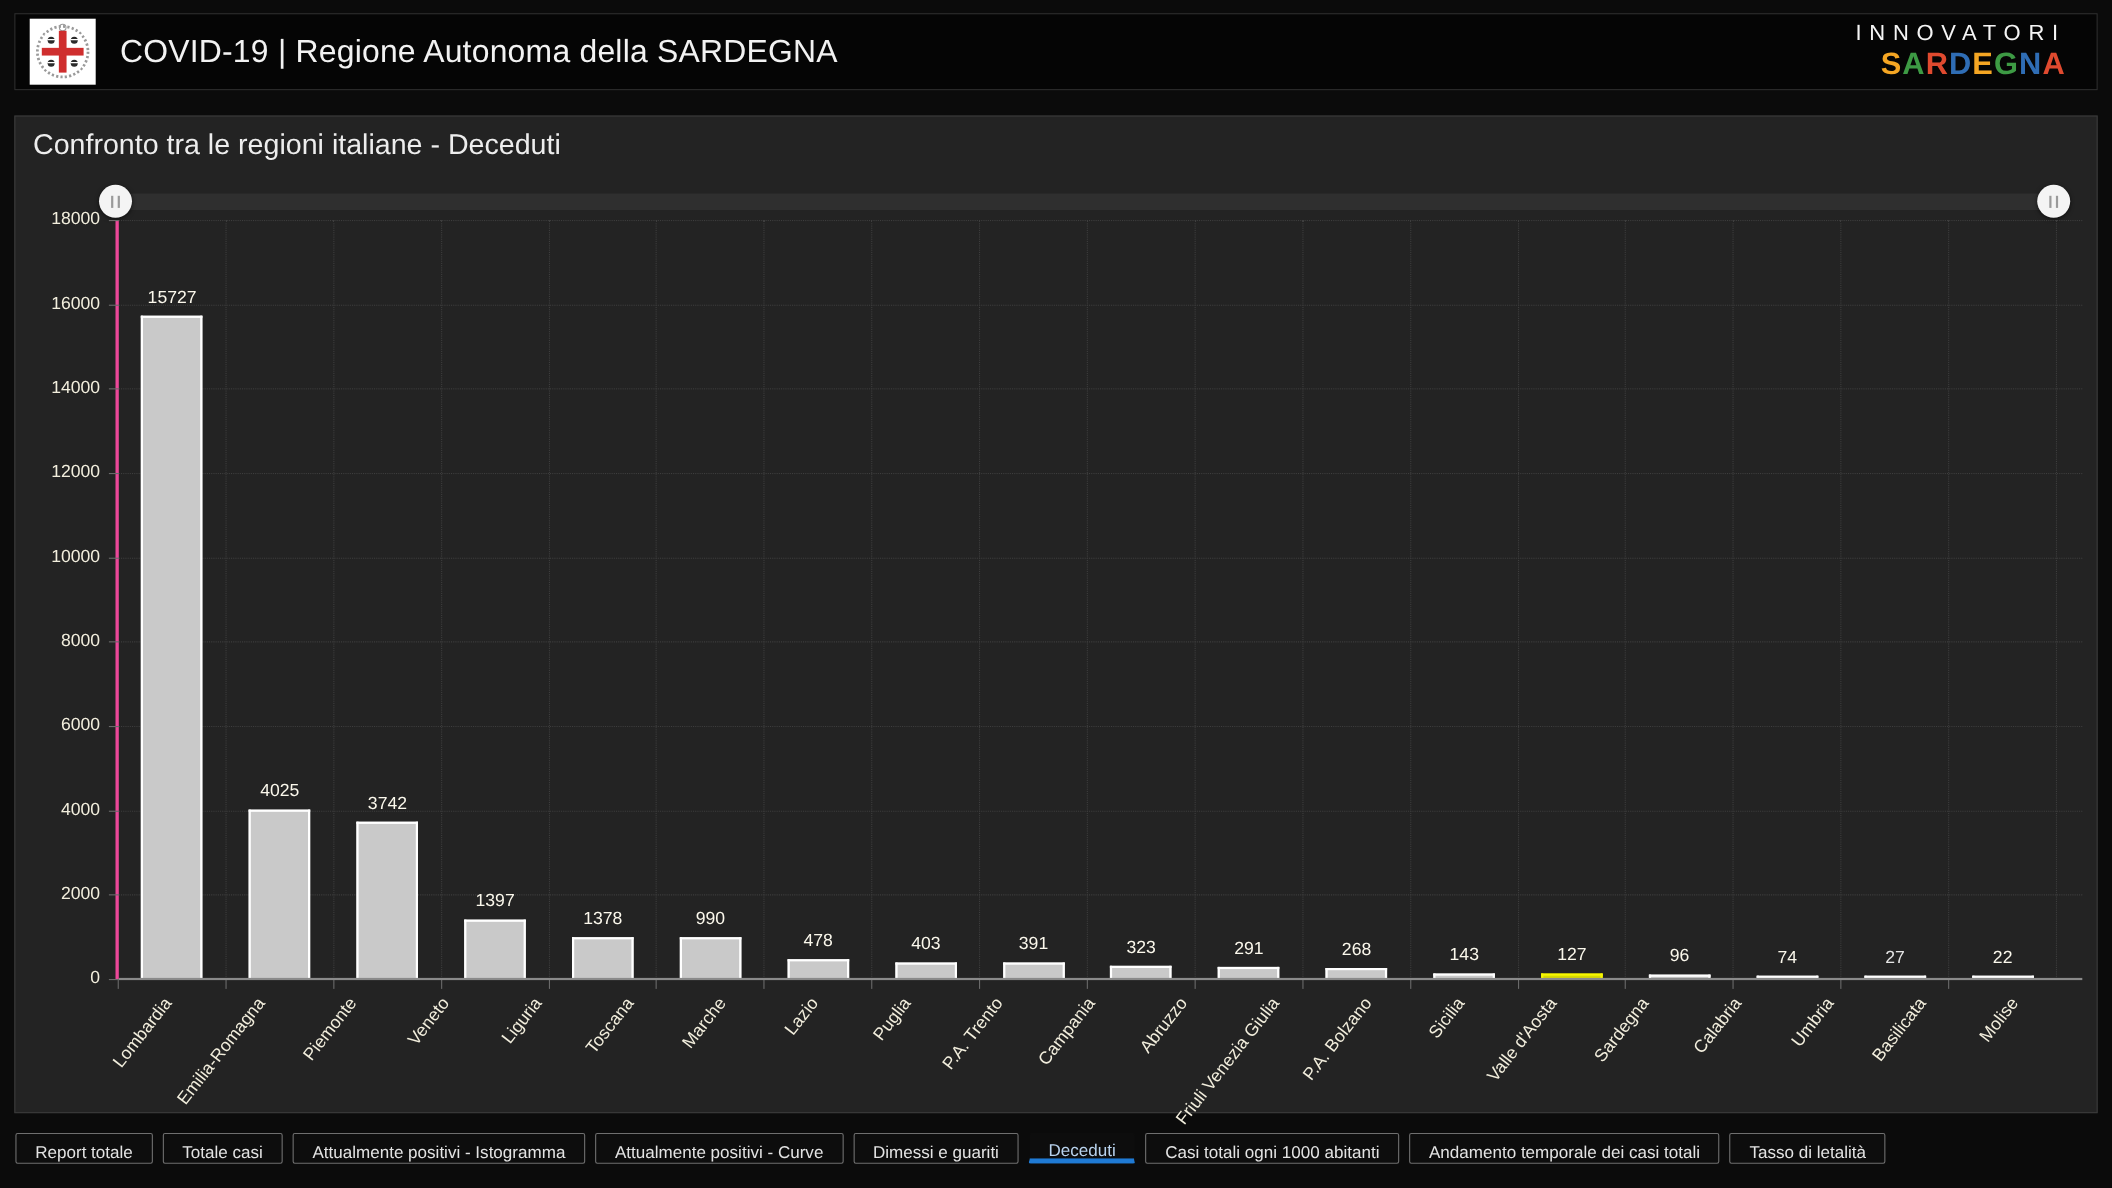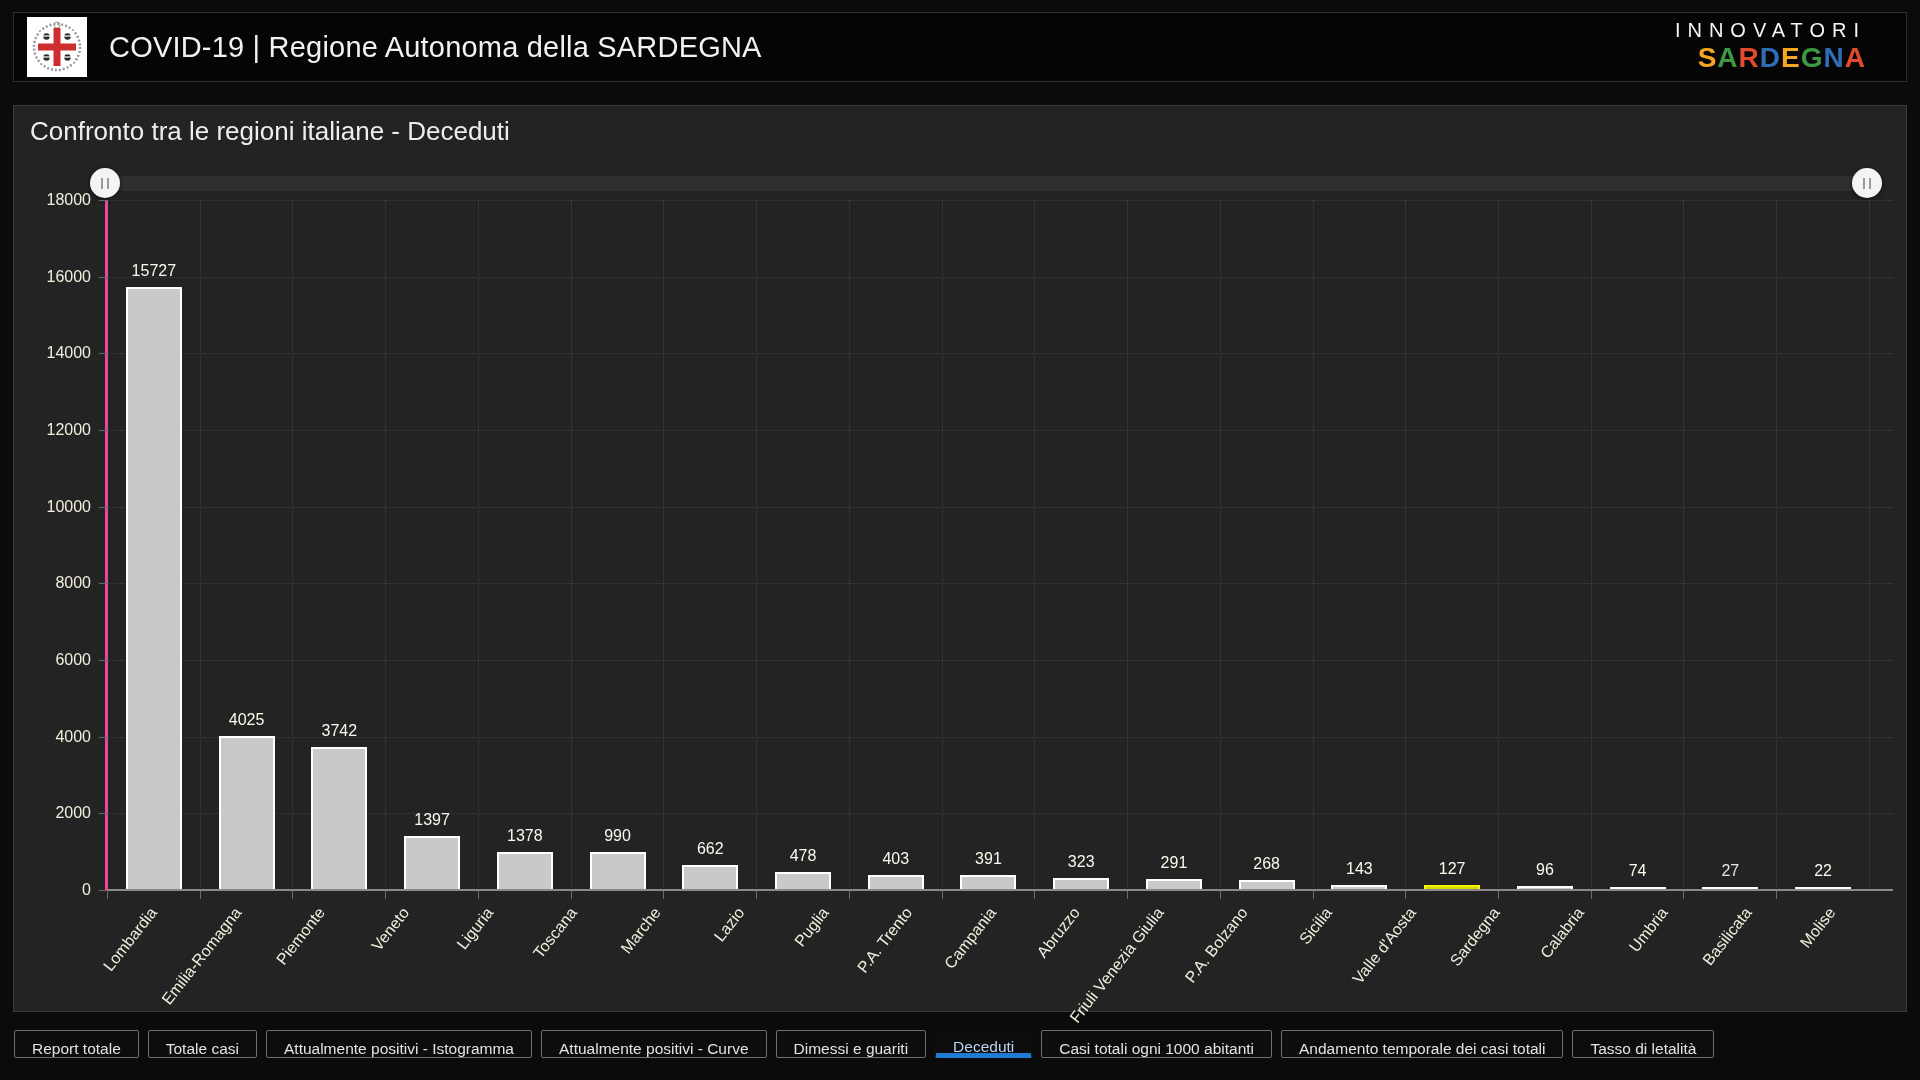--- a/index.html
+++ b/index.html
@@ -7,21 +7,21 @@
               font-family:"Liberation Sans", sans-serif; }
 
   
   .app-header { position:absolute; left:13px; top:12px; right:13px; height:70px;
                 background:#050505; border:1px solid #2e2e2e;
                 display:flex; align-items:center; }
   .logo-box  { width:60px; height:60px; background:#ffffff; margin-left:13px;
                display:flex; align-items:center; justify-content:center; flex:0 0 auto; }
   .header-title { color:#f2f2f2; font-size:29px; font-weight:400; margin-left:22px;
                   letter-spacing:.2px; white-space:nowrap; }
-  .brand { margin-left:auto; margin-right:40px; text-align:right; line-height:1.15; }
+  .brand { margin-left:auto; margin-right:28px; text-align:right; line-height:1.15; }
   .brand-line1 { color:#f5f5f5; font-size:20px; font-weight:300; letter-spacing:7px; }
   .brand-line2 { font-size:28px; font-weight:800; letter-spacing:1px; }
 
   
   .panel { position:absolute; left:13px; top:105px; right:13px; height:907px;
            background:#232323; border:1px solid #3a3a3a; }
   .panel-title { position:absolute; left:16px; top:10px; font-size:26px;
                  color:#ededed; font-weight:400; }
 
   
@@ -165,25 +165,20 @@
           <div class="bar" style="height: 38px; background: rgb(201, 201, 201); border-color: rgb(255, 255, 255);"></div>
           <div class="val" style="bottom: 45px; color: rgb(251, 248, 236);">1378</div>
         </div>
         <div class="col">
           <div class="cattick"></div>
           <div class="bar" style="height: 38px; background: rgb(201, 201, 201); border-color: rgb(255, 255, 255);"></div>
           <div class="val" style="bottom: 45px; color: rgb(251, 248, 236);">990</div>
         </div>
         <div class="col">
           <div class="cattick"></div>
-          <div class="bar" style="height: 25px; background: rgb(201, 201, 201); border-color: rgb(255, 255, 255);"></div>
-          <div class="val" style="bottom: 32px; color: rgb(251, 248, 236);">662</div>
-        </div>
-        <div class="col">
-          <div class="cattick"></div>
           <div class="bar" style="height: 18px; background: rgb(201, 201, 201); border-color: rgb(255, 255, 255);"></div>
           <div class="val" style="bottom: 25px; color: rgb(251, 248, 236);">478</div>
         </div>
         <div class="col">
           <div class="cattick"></div>
           <div class="bar" style="height: 15px; background: rgb(201, 201, 201); border-color: rgb(255, 255, 255);"></div>
           <div class="val" style="bottom: 22px; color: rgb(251, 248, 236);">403</div>
         </div>
         <div class="col">
           <div class="cattick"></div>

